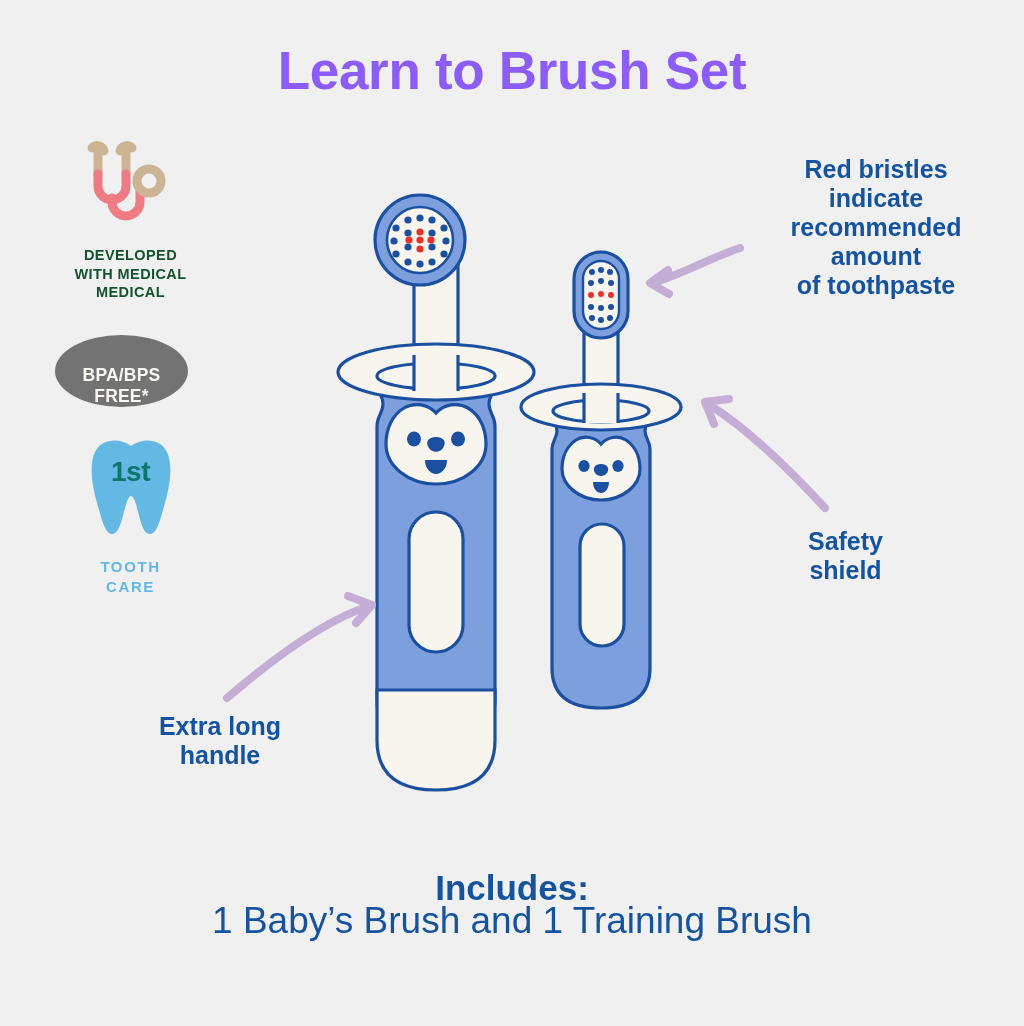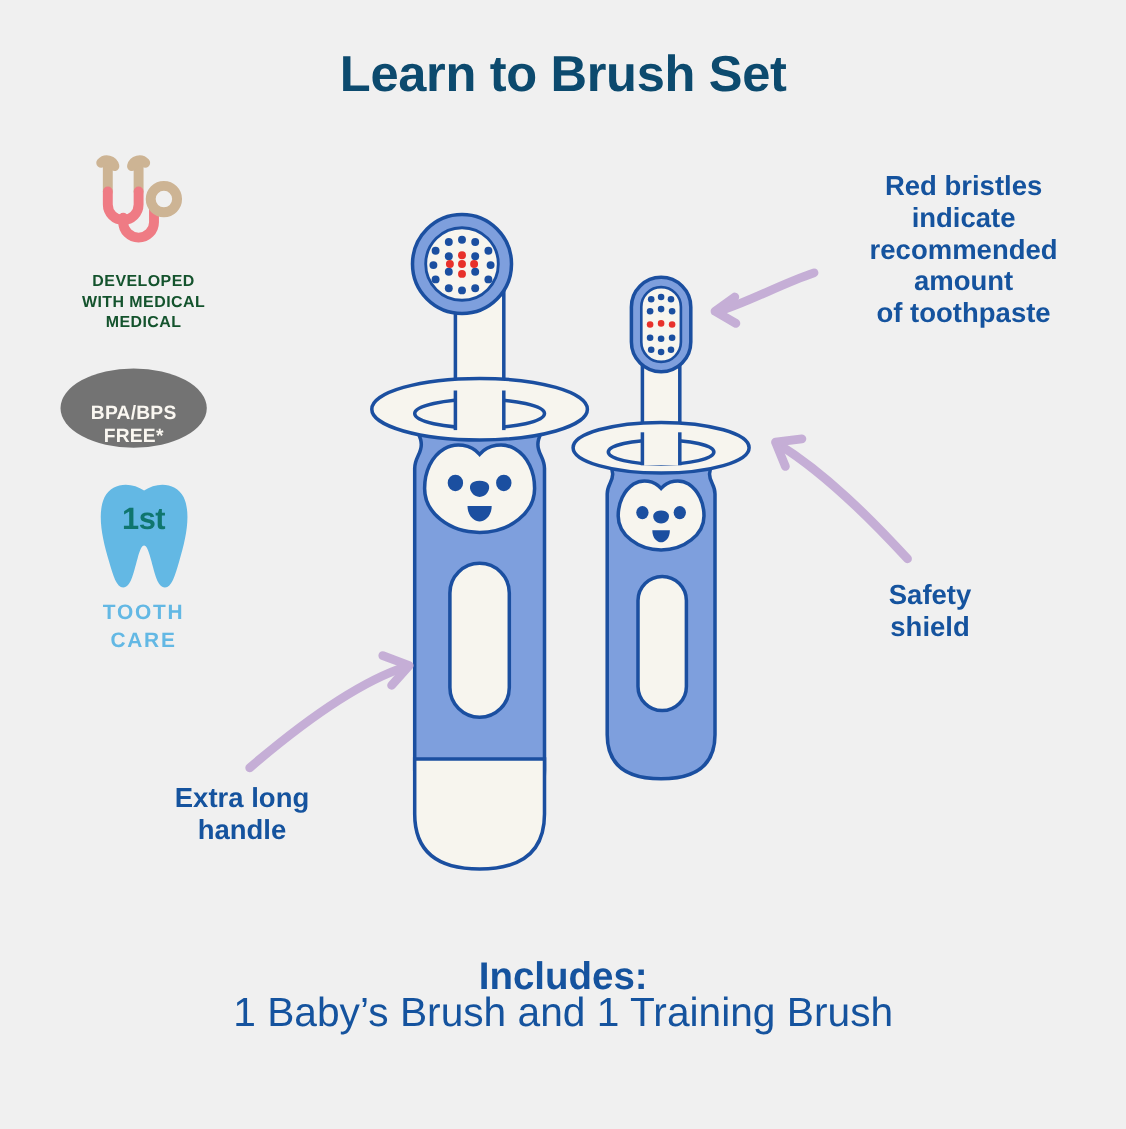--- a/index.html
+++ b/index.html
@@ -21,23 +21,23 @@
     height: 1026px;
   }
 
   
   #page-title {
     position: absolute;
     left: 0;
     top: 40px;
     width: 1024px;
     text-align: center;
-    font-size: 46px;
-    font-weight: bold;
-    color: #0c4a6e;
+    font-size: 53px;
+    font-weight: bold;
+    color: #8b5cf6;
     letter-spacing: -0.3px;
   }
 
   
   #badge-medical {
     position: absolute;
     left: 38px;
     top: 138px;
     width: 185px;
     text-align: center;
@@ -71,22 +71,22 @@
     letter-spacing: 0.2px;
   }
   #badge-tooth {
     position: absolute;
     left: 38px;
     top: 438px;
     width: 185px;
     text-align: center;
   }
   #badge-tooth .caption {
-    margin-top: 6px;
-    font-size: 19px;
+    margin-top: 17px;
+    font-size: 15px;
     font-weight: bold;
     line-height: 1.3;
     color: #63b8e4;
     letter-spacing: 1.6px;
   }
   .tooth-wrap { position: relative; width: 185px; height: 102px; }
   .tooth-wrap svg { position: absolute; left: 50%; top: 0; transform: translateX(-50%); }
   .tooth-label {
     position: absolute;
     left: 50%;

